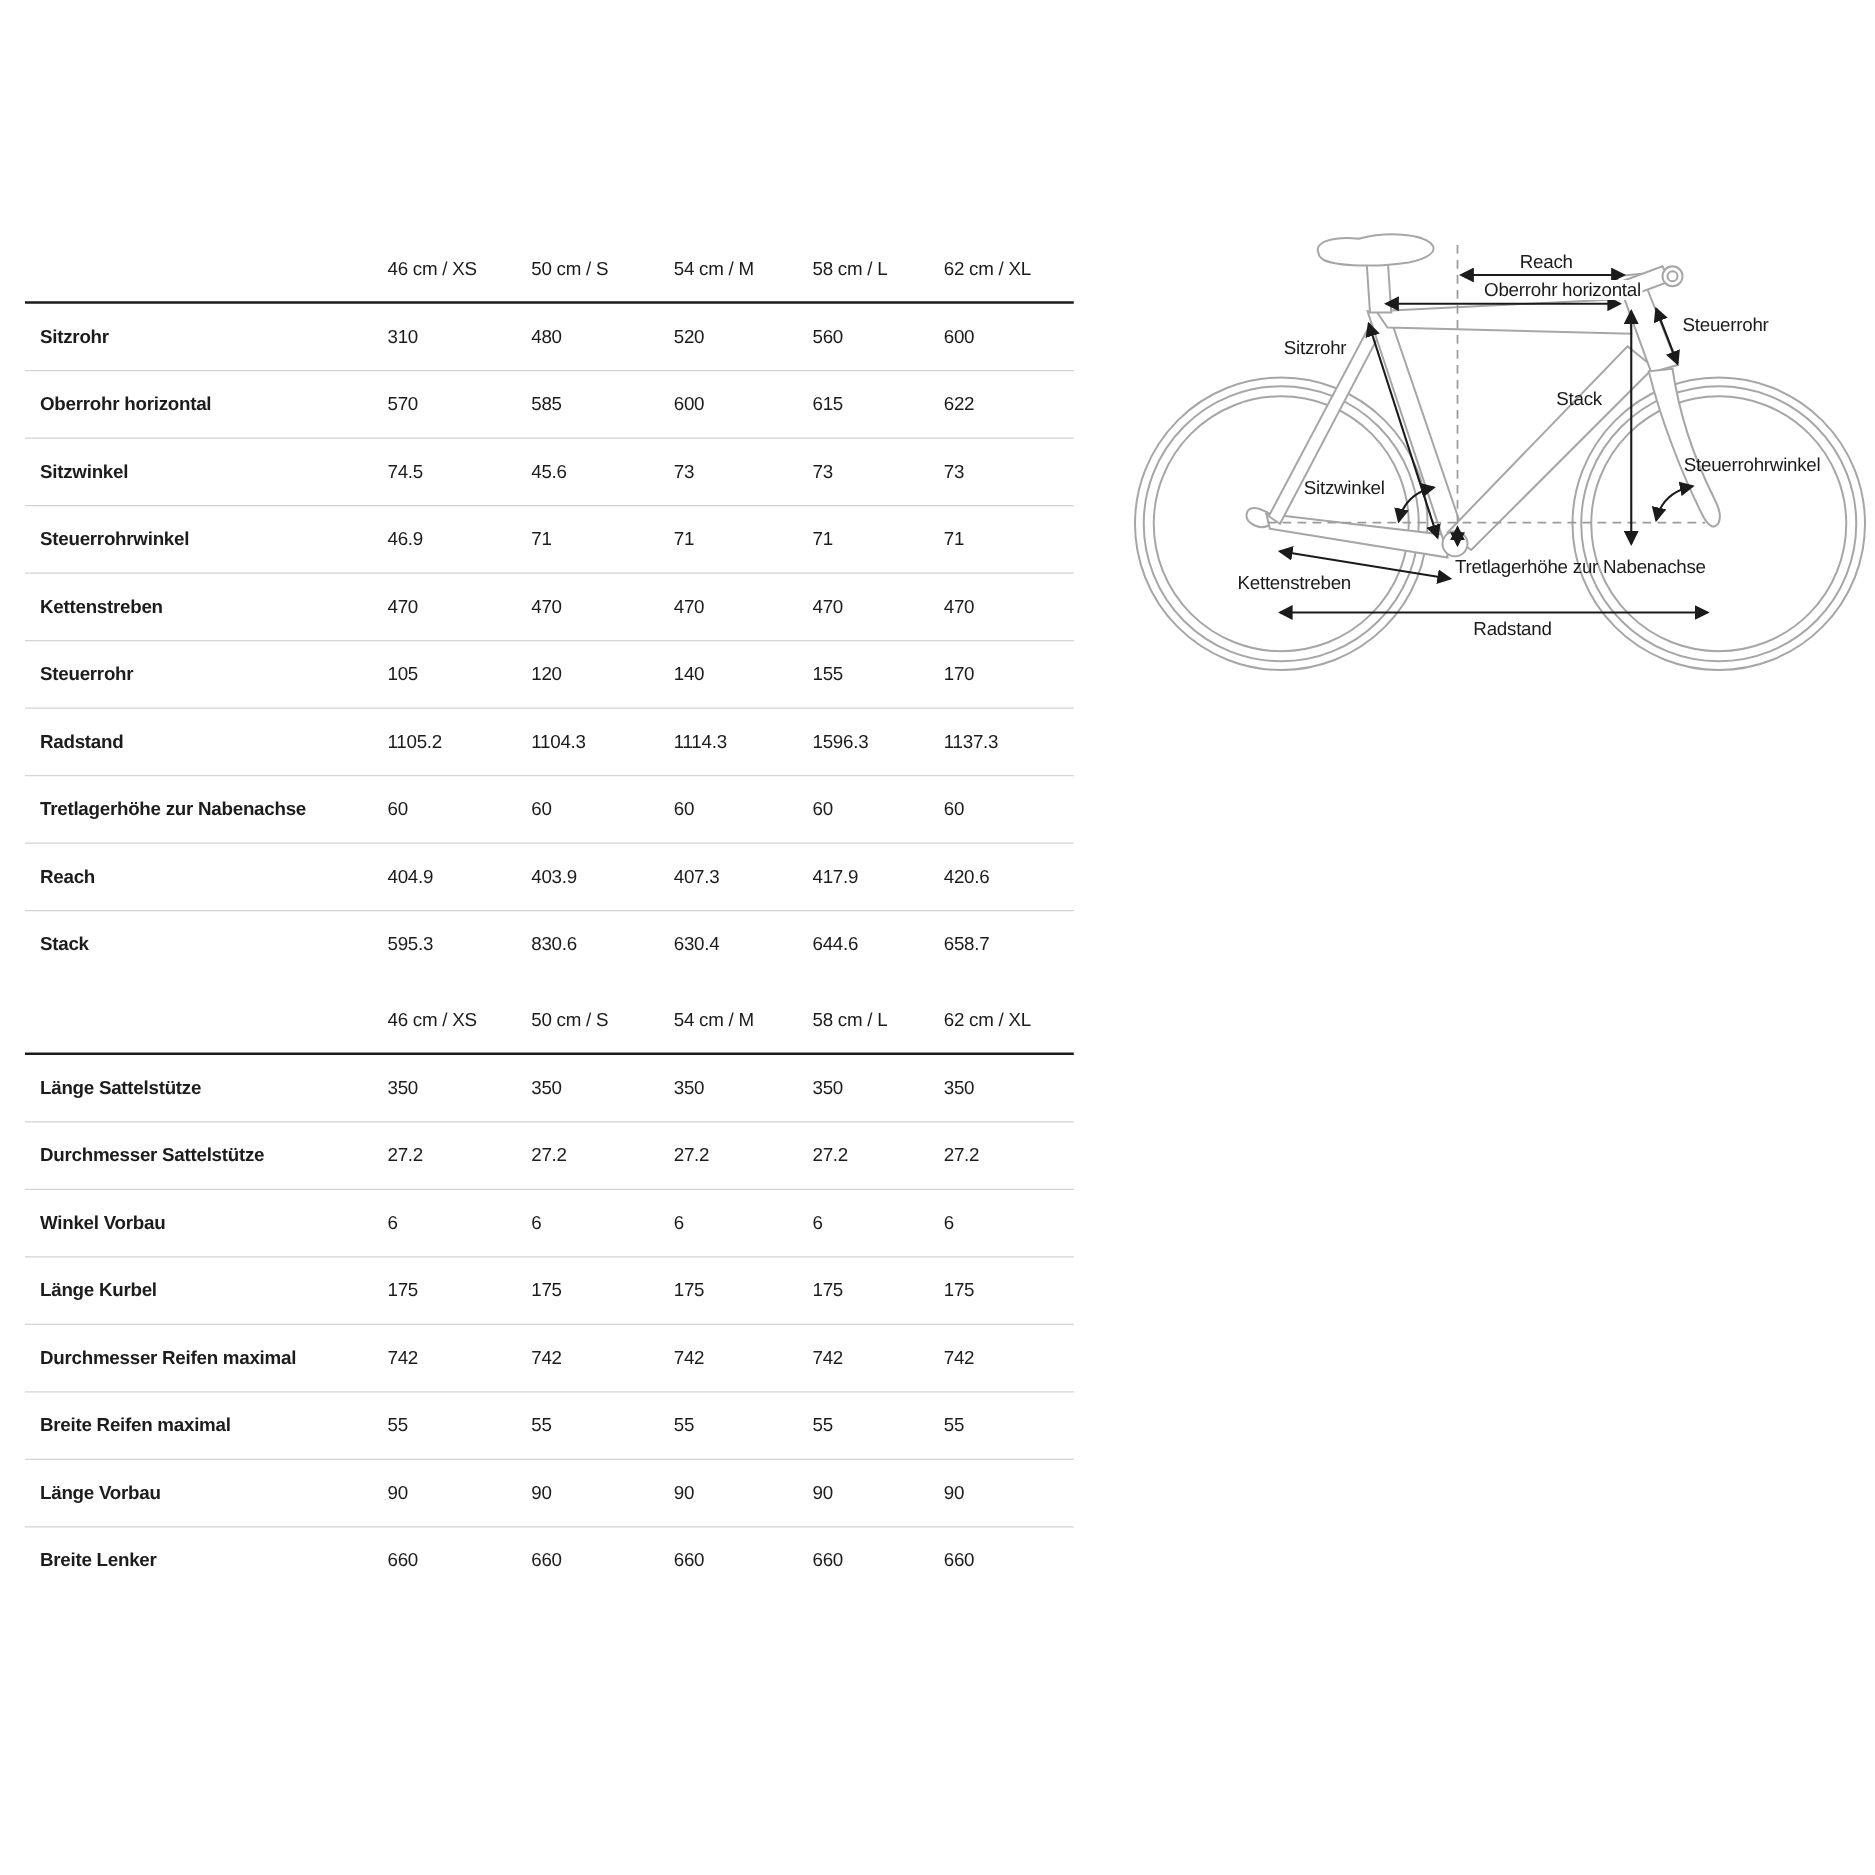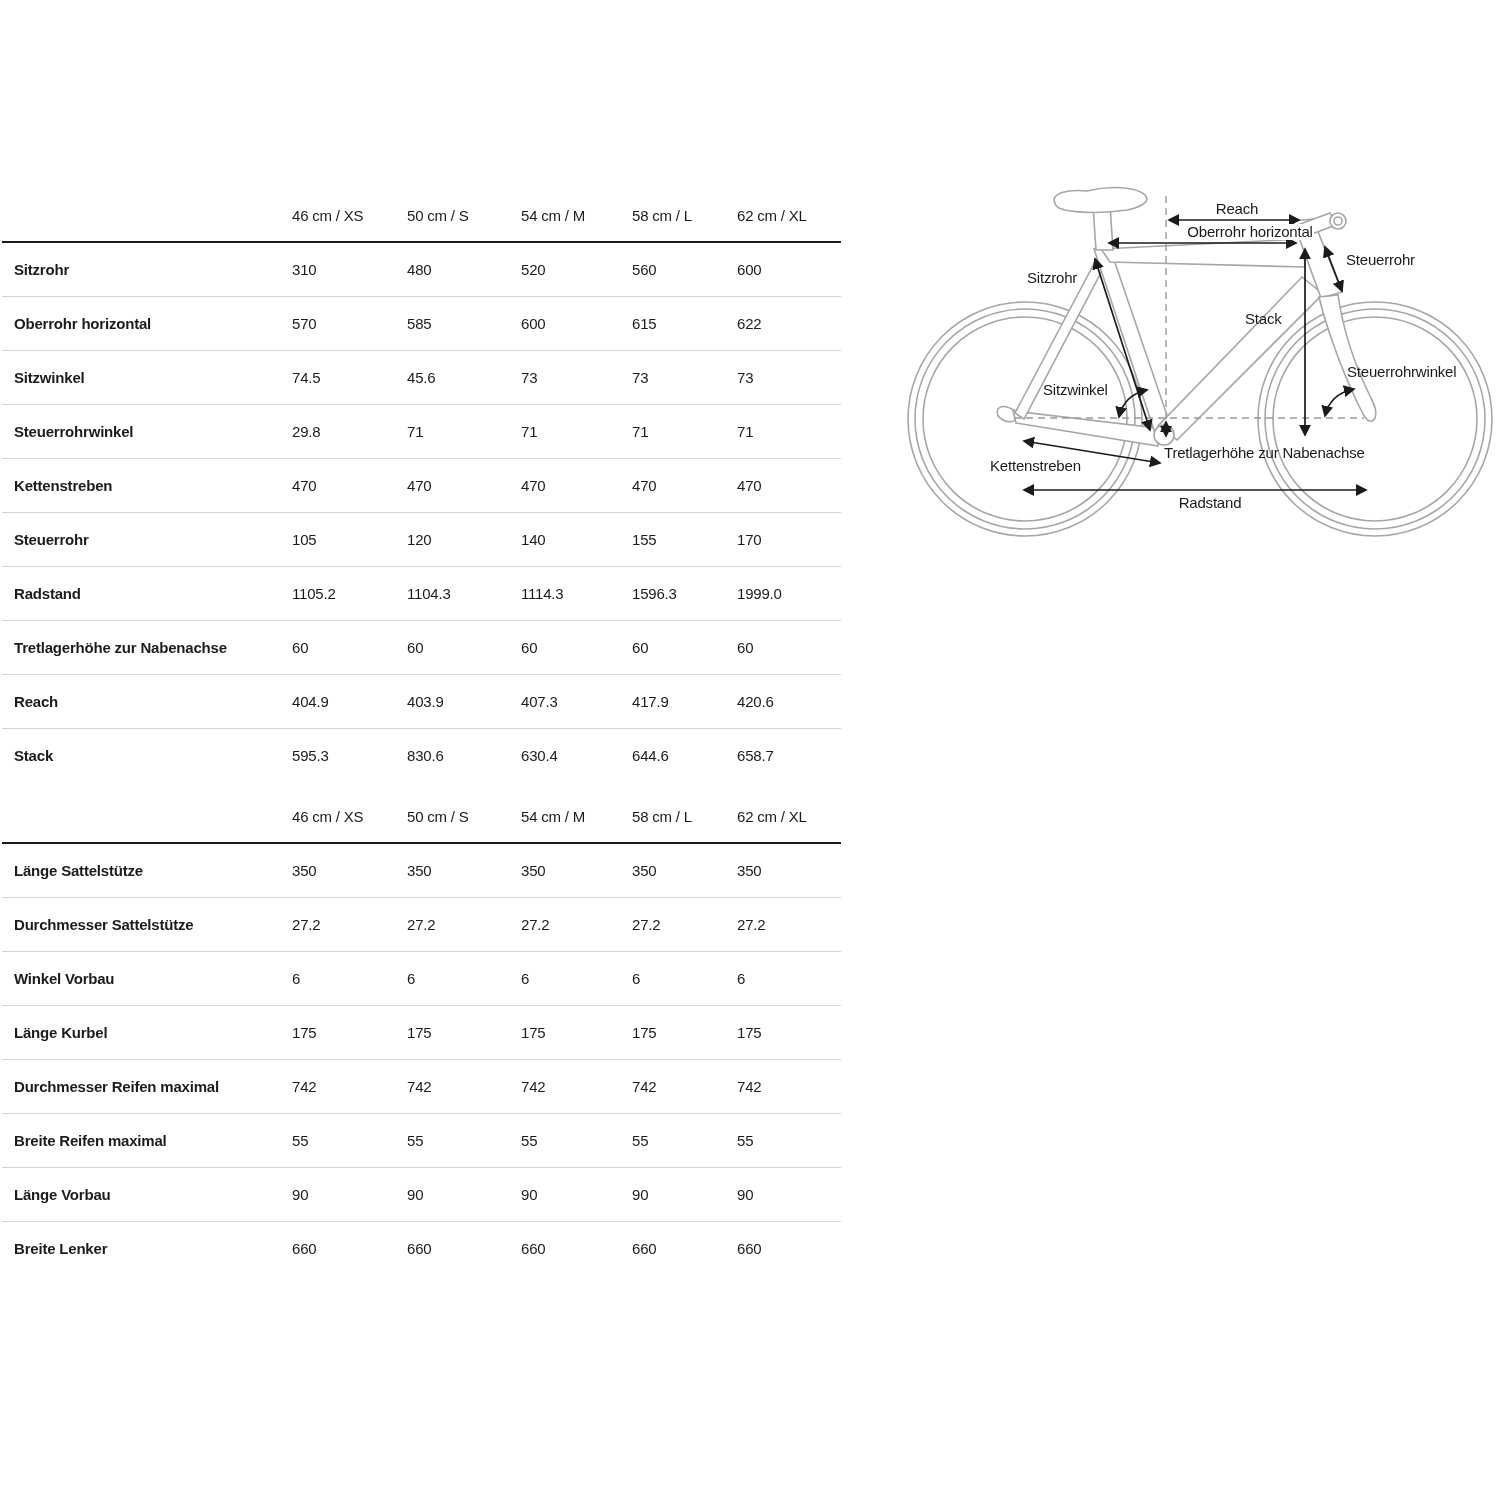--- a/index.html
+++ b/index.html
@@ -1,20 +1,20 @@
 <!DOCTYPE html>
 <html><head>
 <meta charset="utf-8">
 <style>
   html,body{margin:0;padding:0;background:#fff;}
   .page{
     position:relative;width:1500px;height:1500px;background:#fff;overflow:hidden;
     font-family:"Liberation Sans",sans-serif;color:#1c1c1c;
   }
-  .tables{position:absolute;left:2px;top:190px;width:839px;}
+  .tables{position:absolute;left:20px;top:190px;width:839px;}
   .spec-table{width:839px;}
   .spec-table + .spec-table{margin-top:9px;}
   .t-row{
     display:grid;
     grid-template-columns:290px 115px 114px 111px 105px 104px;
     height:53px;align-items:center;
     border-bottom:1px solid #d4d4d4;
     font-size:15px;letter-spacing:-0.2px;
   }
   .t-row:last-child{border-bottom:none;}
@@ -65,21 +65,21 @@
         <div class="t-row">
           <div class="t-cell t-label-cell">Sitzwinkel</div>
           <div class="t-cell">74.5</div>
           <div class="t-cell">45.6</div>
           <div class="t-cell">73</div>
           <div class="t-cell">73</div>
           <div class="t-cell">73</div>
         </div>
         <div class="t-row">
           <div class="t-cell t-label-cell">Steuerrohrwinkel</div>
-          <div class="t-cell">29.8</div>
+          <div class="t-cell">46.9</div>
           <div class="t-cell">71</div>
           <div class="t-cell">71</div>
           <div class="t-cell">71</div>
           <div class="t-cell">71</div>
         </div>
         <div class="t-row">
           <div class="t-cell t-label-cell">Kettenstreben</div>
           <div class="t-cell">470</div>
           <div class="t-cell">470</div>
           <div class="t-cell">470</div>
@@ -93,21 +93,21 @@
           <div class="t-cell">140</div>
           <div class="t-cell">155</div>
           <div class="t-cell">170</div>
         </div>
         <div class="t-row">
           <div class="t-cell t-label-cell">Radstand</div>
           <div class="t-cell">1105.2</div>
           <div class="t-cell">1104.3</div>
           <div class="t-cell">1114.3</div>
           <div class="t-cell">1596.3</div>
-          <div class="t-cell">1999.0</div>
+          <div class="t-cell">1137.3</div>
         </div>
         <div class="t-row">
           <div class="t-cell t-label-cell">Tretlagerhöhe zur Nabenachse</div>
           <div class="t-cell">60</div>
           <div class="t-cell">60</div>
           <div class="t-cell">60</div>
           <div class="t-cell">60</div>
           <div class="t-cell">60</div>
         </div>
         <div class="t-row">

